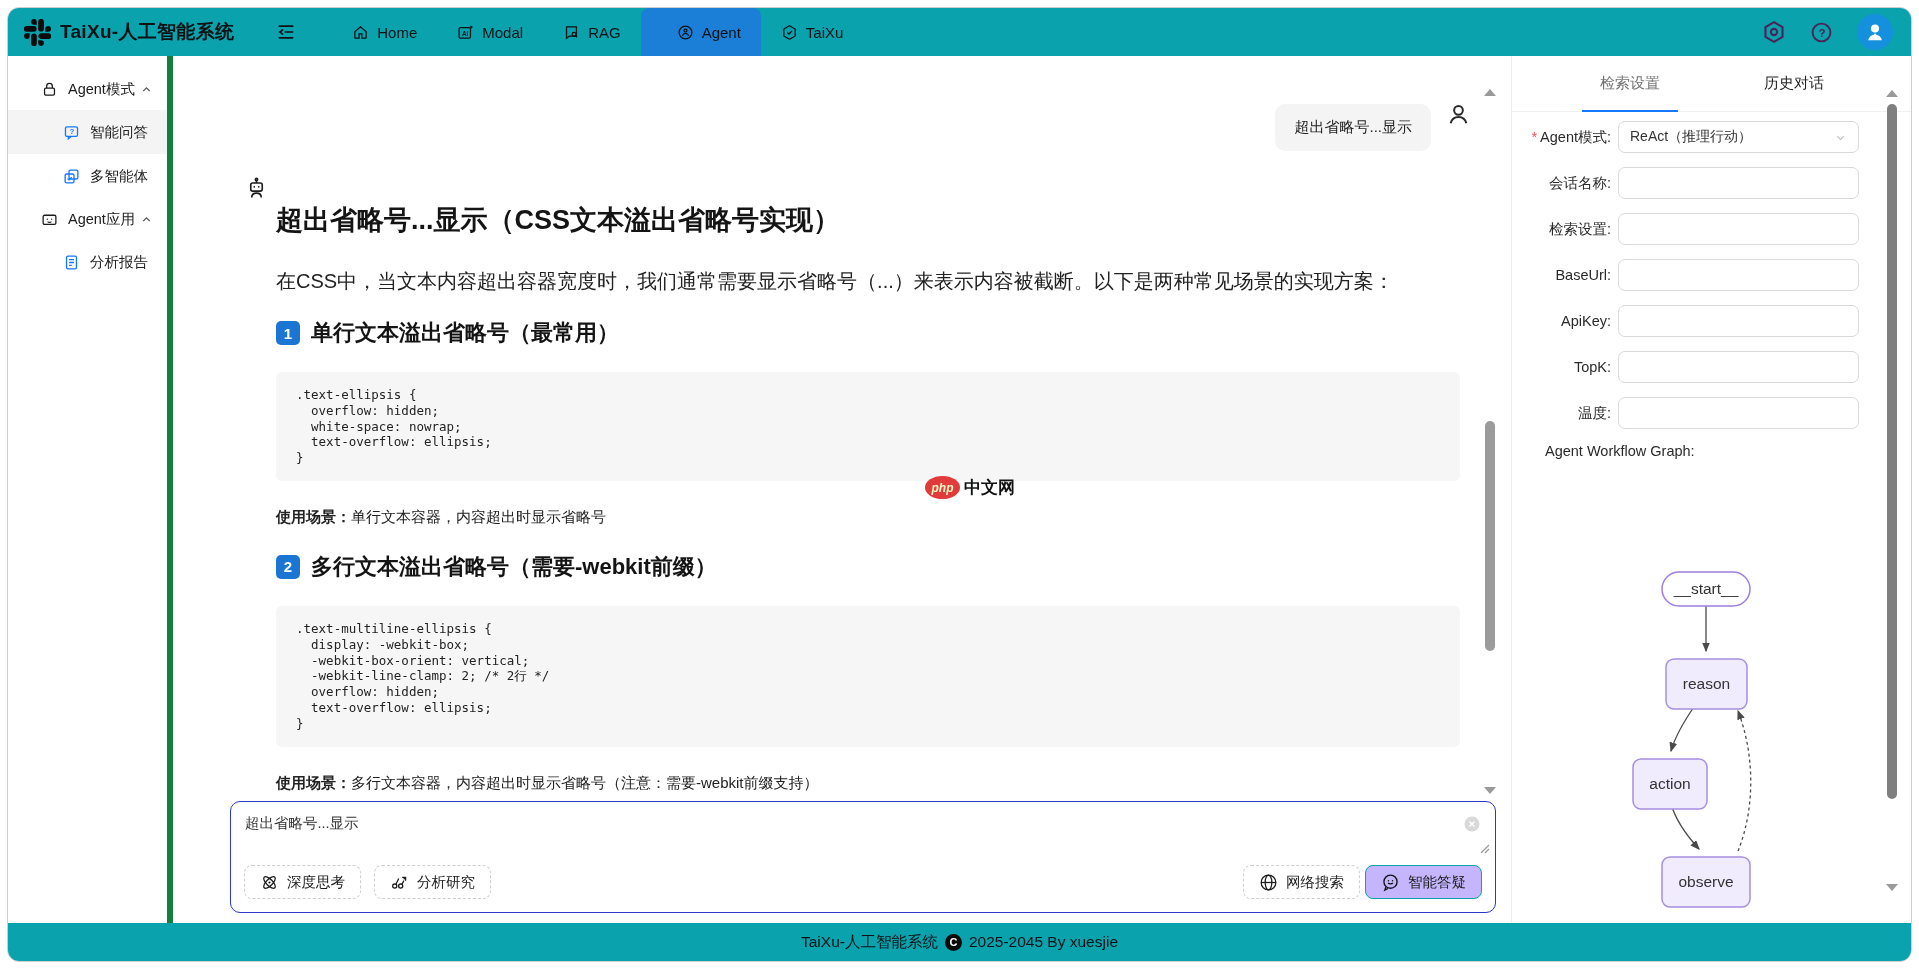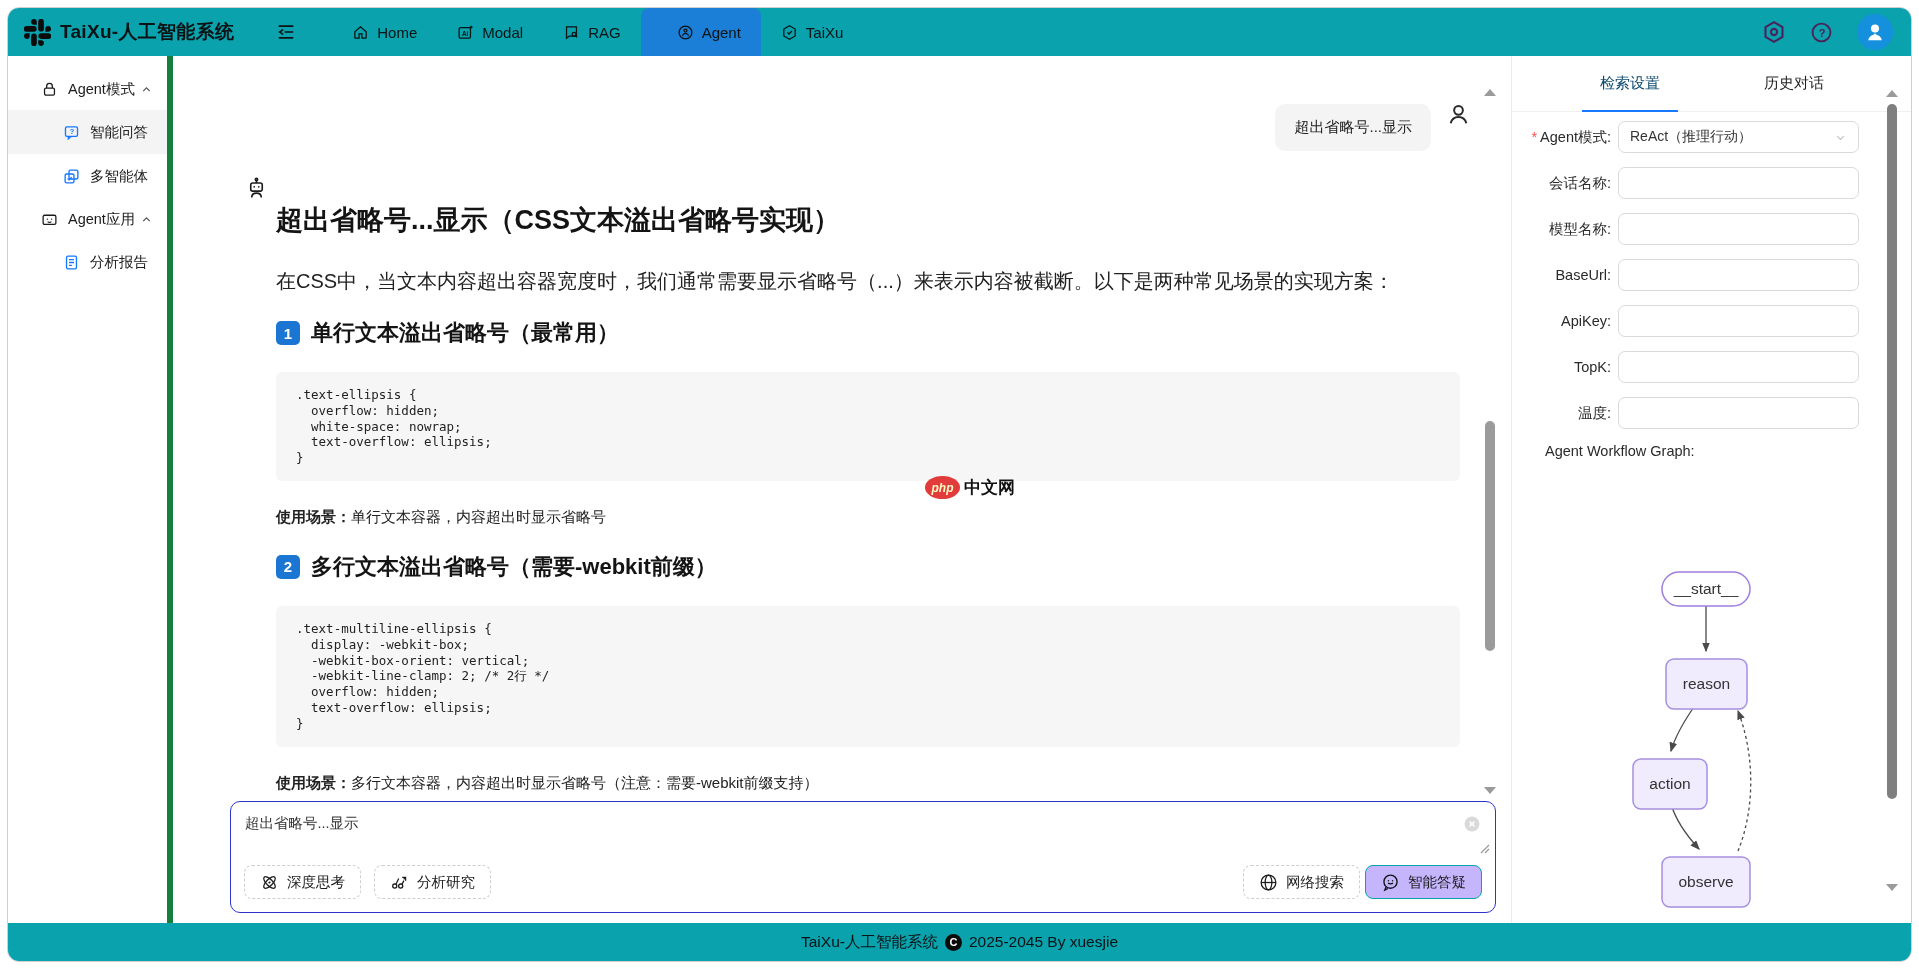--- a/index.html
+++ b/index.html
@@ -85,21 +85,21 @@
   .btnrow-r { position:absolute; right:13px; bottom:13px; display:flex; gap:5px; }
   .chip { height:34px; display:flex; align-items:center; gap:8px; padding:0 15px; border:1px dashed #cdcdcd;
     border-radius:8px; background:#fff; font-size:14.5px; color:#1c1c1c; cursor:pointer; }
   .chip.primary { background:#c4b5fd; border:1px solid #0aa2ad; font-weight:500; }
 
   
   .panel { flex:0 0 400px; position:relative; border-left:1px solid #ececec; background:#fff; }
   .tabs { display:flex; height:56px; padding-left:70px; gap:68px; border-bottom:1px solid #f0f0f0; }
   .tab { width:96px; display:flex; align-items:center; justify-content:center; font-size:15px;
     color:#1f1f1f; cursor:pointer; position:relative; }
-  .tab.active { color:#0c4a6e; }
+  .tab.active { color:#737373; }
   .tab.active::after { content:""; position:absolute; left:0; right:0; bottom:-1px; height:2px; background:#1677ff; }
   .form { padding-top:9px; }
   .frow { display:flex; align-items:center; height:32px; margin:0 52px 14px 0; }
   .frow label { flex:0 0 106px; text-align:right; font-size:14.5px; color:#2a2a2a; padding-right:7px; white-space:nowrap; }
   .req { color:#ff4d4f; margin-right:3px; }
   .frow input, .sel { flex:1; height:32px; border:1px solid #d9d9d9; border-radius:7px; background:#fff;
     font-size:14px; padding:0 11px; outline:none; color:#333; }
   .sel { display:flex; align-items:center; justify-content:space-between; cursor:pointer; }
   .graph-label { margin:12px 0 0 33px; font-size:14.5px; color:#2a2a2a; }
   .gnode { fill:#f0ecfd; stroke:#a78fe0; stroke-width:1.5; }
@@ -383,21 +383,21 @@
             <svg viewBox="0 0 24 24" width="13" height="13" fill="none" stroke="#c0c0c0" stroke-width="2.2">
                 <path d="M6 9.5l6 6 6-6"></path>
               </svg>
           </div>
         </div>
         <div class="frow">
           <label>会话名称:</label>
           <input style="">
         </div>
         <div class="frow">
-          <label>模型名称:</label>
+          <label>检索设置:</label>
           <input style="">
         </div>
         <div class="frow">
           <label>BaseUrl:</label>
           <input style="">
         </div>
         <div class="frow">
           <label>ApiKey:</label>
           <input style="">
         </div>

